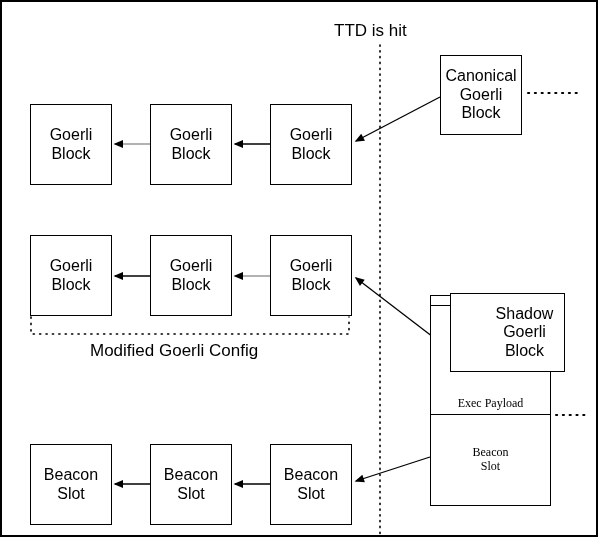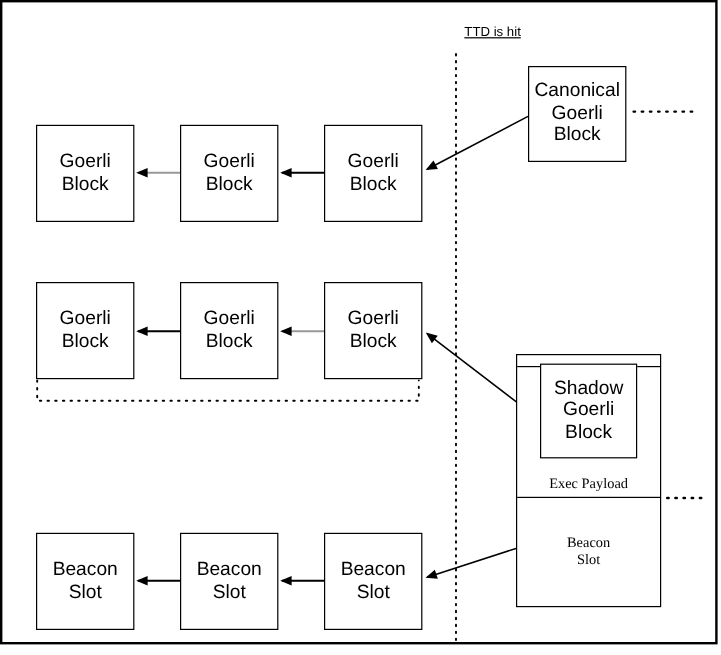--- a/index.html
+++ b/index.html
@@ -5,24 +5,24 @@
   html,body{margin:0;padding:0;background:#fff;}
   body{width:601px;height:546px;position:relative;overflow:hidden;
        font-family:"Liberation Sans","DejaVu Sans",sans-serif;color:#000;}
   .canvas{position:absolute;left:0;top:0;width:601px;height:546px;}
   .frame{position:absolute;left:0;top:0;width:594px;height:533px;border:2px solid #000;background:transparent;}
   .overlay{position:absolute;left:0;top:0;width:601px;height:546px;pointer-events:none;}
   .box{position:absolute;width:80px;height:79px;border:1px solid #000;background:#fff;
        display:flex;align-items:center;justify-content:center;text-align:center;
        font-size:16px;line-height:1.15;white-space:pre-line;z-index:3;}
   .canonical{left:440px;top:55px;width:80px;height:78px;}
-  .shadow-box{left:450px;top:303px;width:79px;height:77px;}
+  .shadow-box{left:450px;top:293px;width:79px;height:77px;padding-left:34px;}
   .r1{top:104px}.r2{top:235px}.r3{top:444px}
   .c1{left:30px}.c2{left:150px}.c3{left:270px}
-  .floating-label{position:absolute;text-align:right;font-size:11px;z-index:3;background:transparent;text-decoration:underline;}
+  .floating-label{position:absolute;text-align:left;font-size:17px;z-index:3;background:transparent;}
   .ttd-label{left:334px;top:21px;width:100px;}
   .config-caption{left:90px;top:341px;width:200px;}
   .stack{position:absolute;left:430px;top:295px;width:119px;height:209px;border:1px solid #000;background:#fff;z-index:2;font-family:Liberation Serif, serif;}
   .stack-band{position:absolute;left:0;top:0;width:100%;height:9px;border-bottom:1px solid #000;}
   .exec-section{position:absolute;left:0;top:10px;width:100%;height:108px;border-bottom:1px solid #000;}
   .exec-label{position:absolute;left:0;bottom:3px;width:100%;text-align:center;font-size:12px;}
   .beacon-section{position:absolute;left:0;top:119px;width:100%;height:90px;
        display:flex;align-items:center;justify-content:center;text-align:center;
        font-size:12px;line-height:1.15;white-space:pre-line;}
 </style>
@@ -74,20 +74,21 @@
 Goerli
 Block</div>
 
   <div class="box r2 c1">Goerli
 Block</div>
   <div class="box r2 c2">Goerli
 Block</div>
   <div class="box r2 c3">Goerli
 Block</div>
 
+  <div class="floating-label config-caption">Modified Goerli Config</div>
 
   <div class="box r3 c1">Beacon
 Slot</div>
   <div class="box r3 c2">Beacon
 Slot</div>
   <div class="box r3 c3">Beacon
 Slot</div>
 
   <div class="stack">
     <div class="stack-band"></div>

